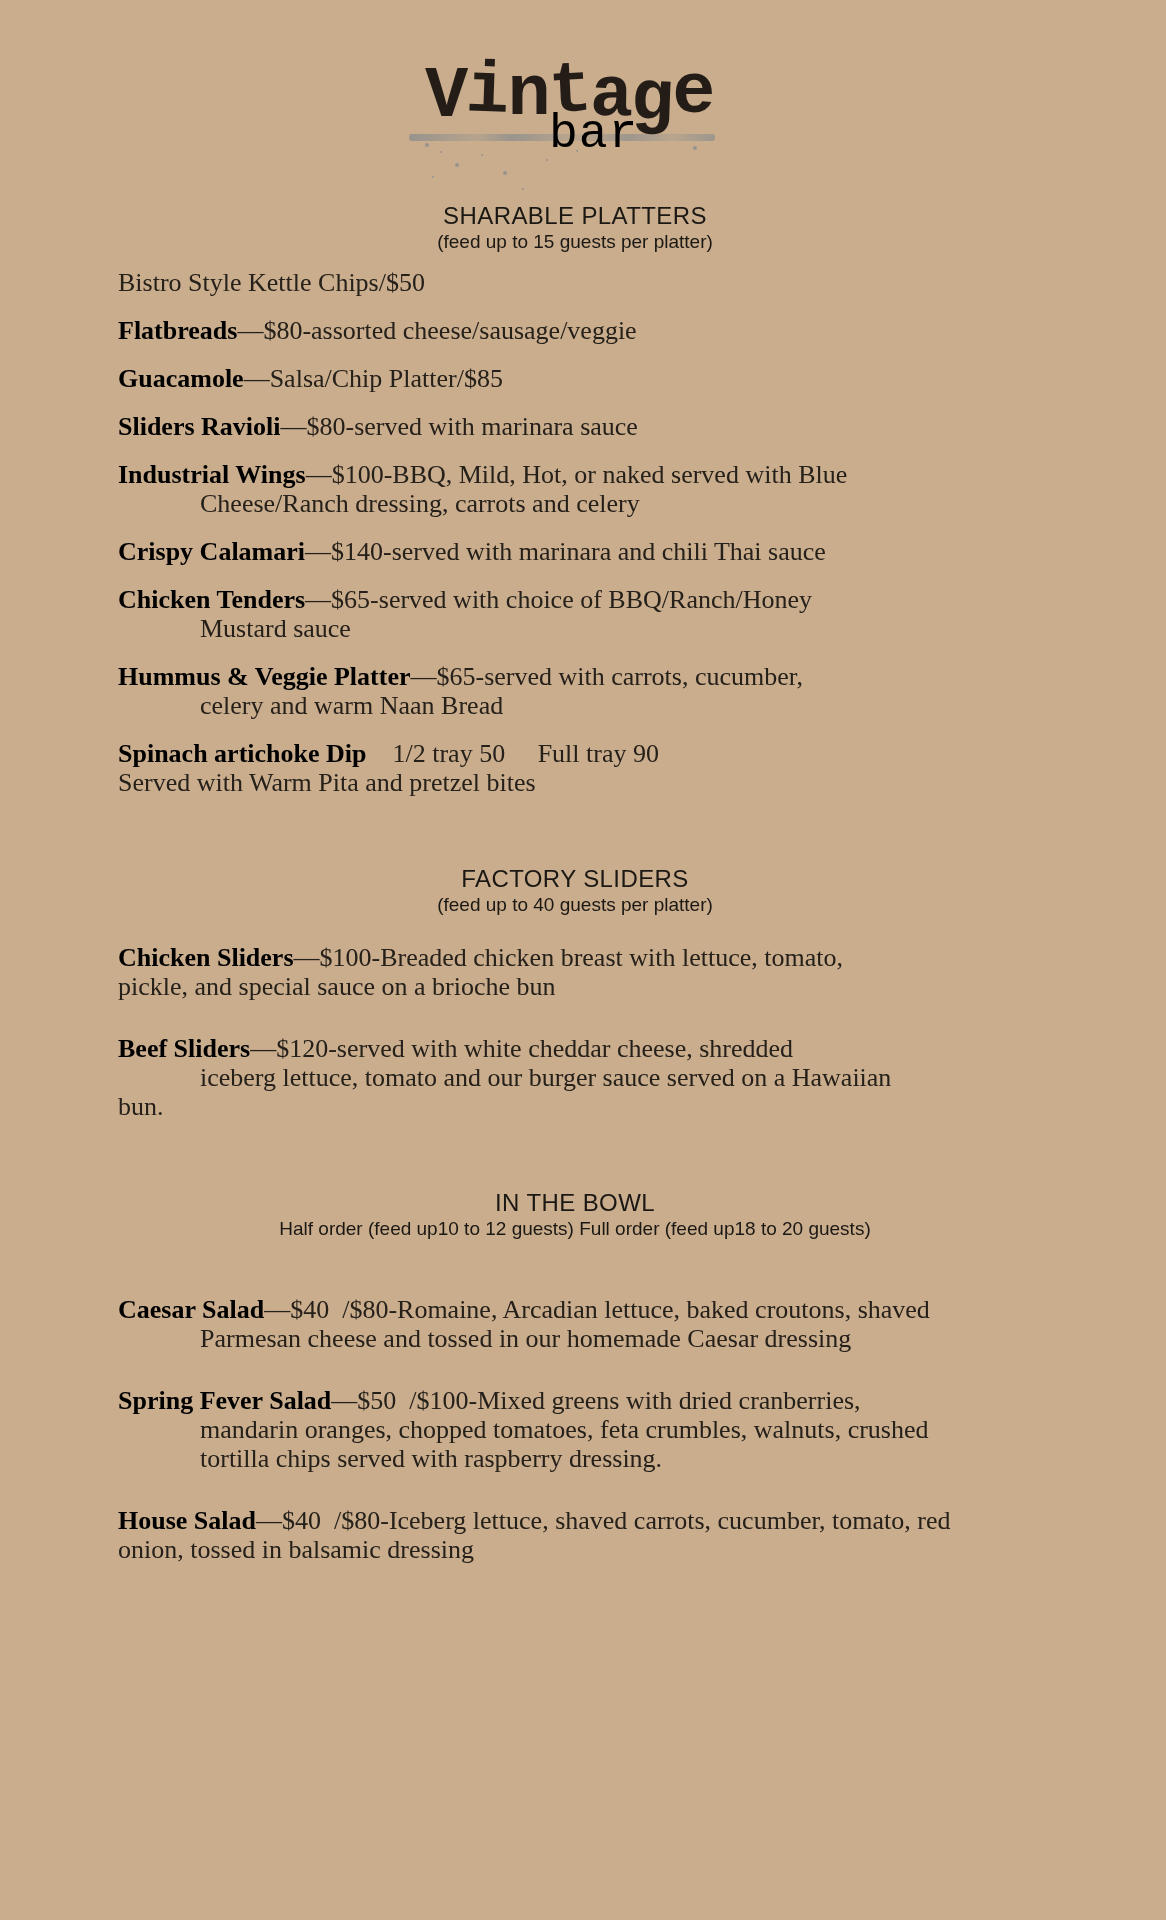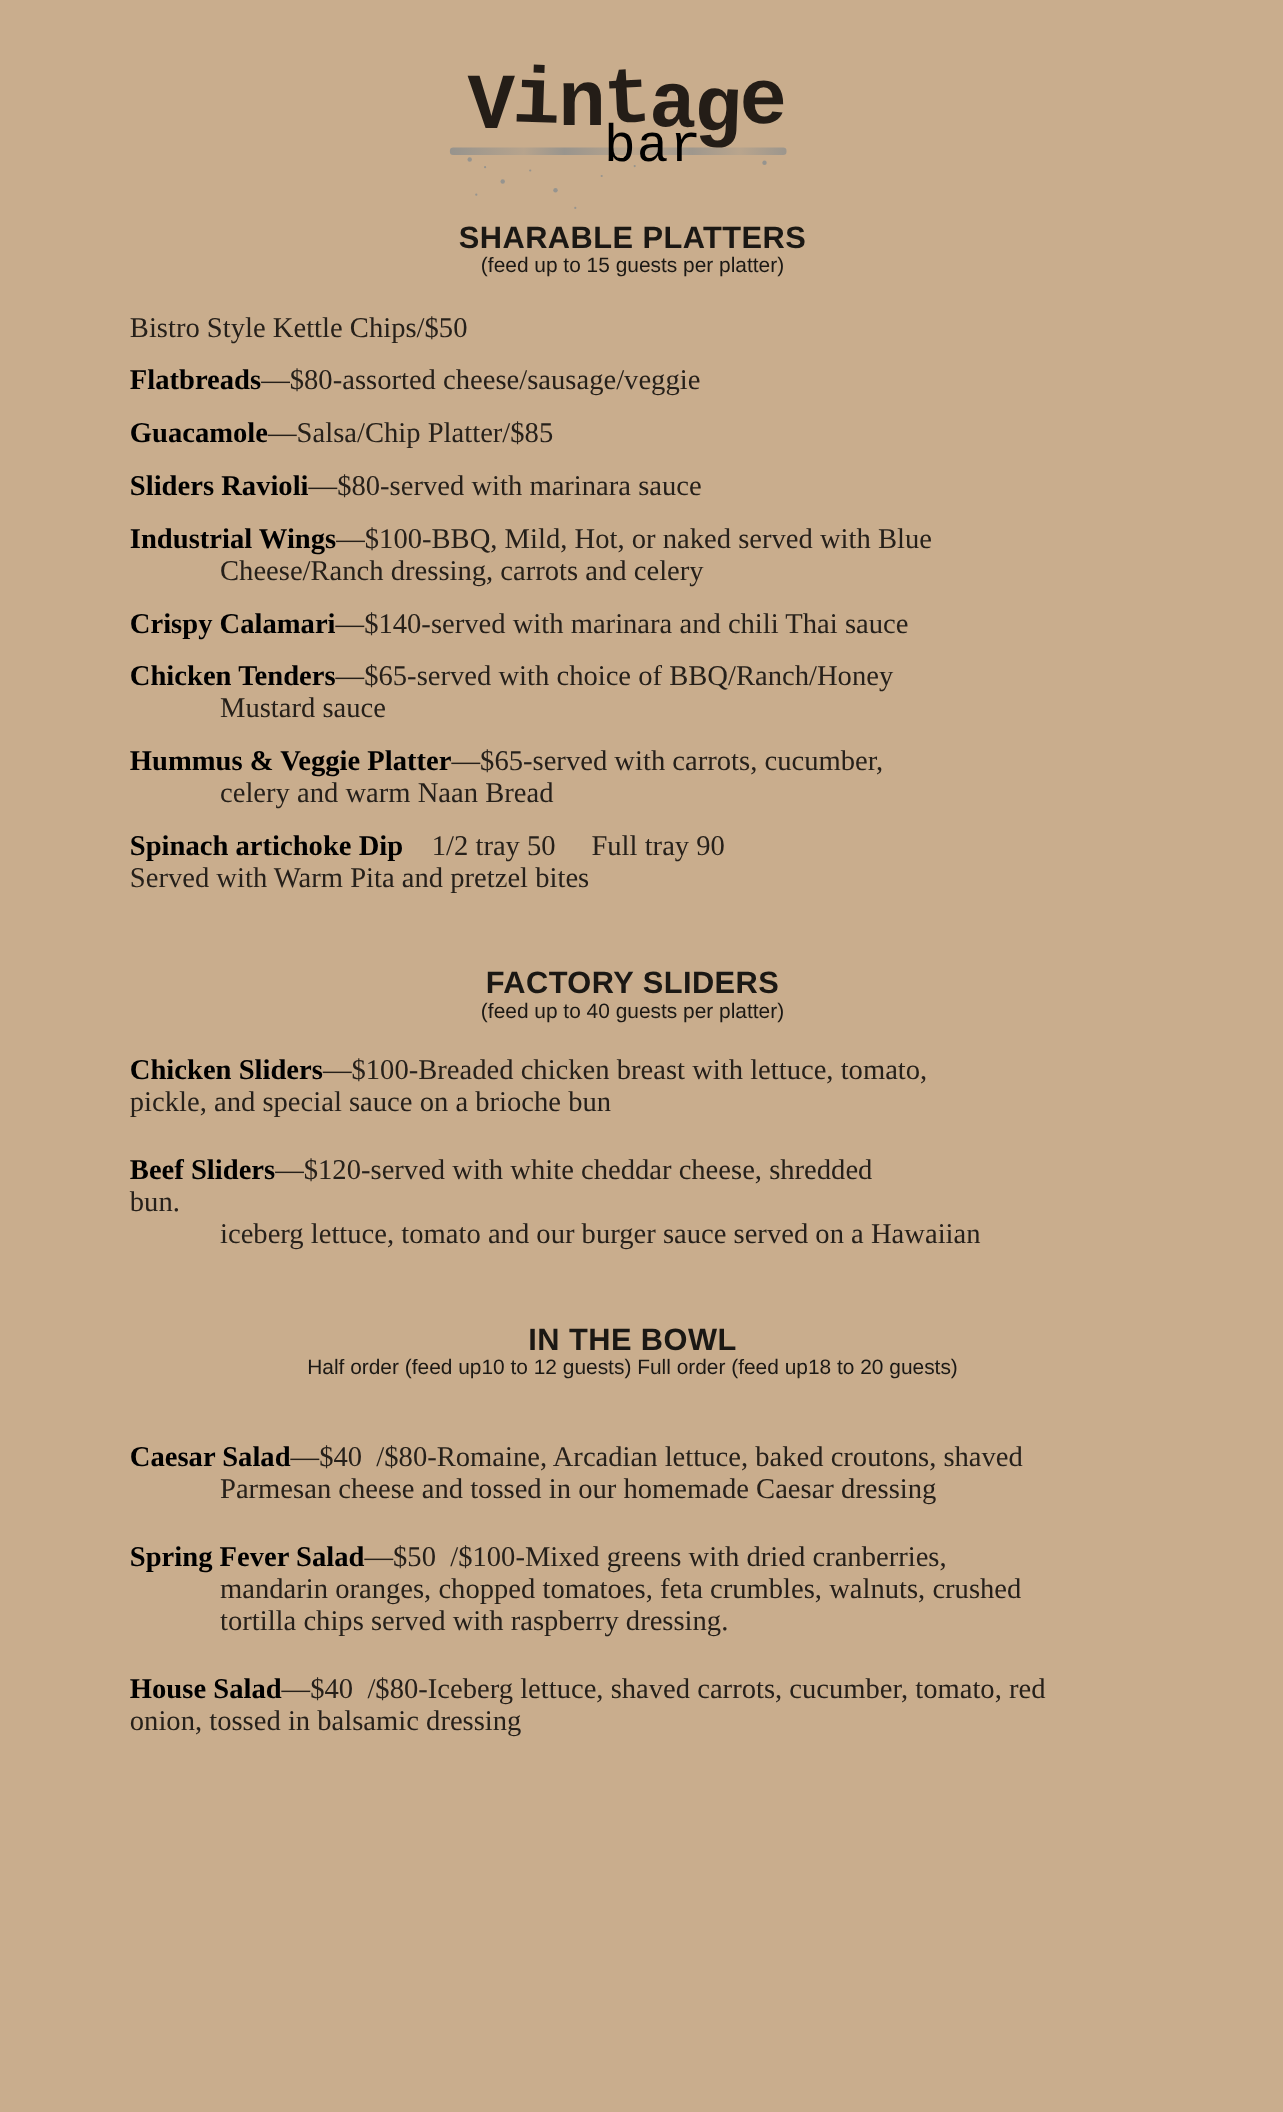--- a/index.html
+++ b/index.html
@@ -39,31 +39,31 @@
   .logo-bar{
     position:absolute;z-index:1;left:124px;top:52px;
     font-family:"Liberation Mono",monospace;font-size:48px;line-height:1;
     color:#000000;letter-spacing:1px;
   }
   
   .sec-header{
     width:914px;margin-left:118px;text-align:center;
     font-family:"Liberation Sans",sans-serif;color:#1b1814;
   }
-  .sec-title{font-size:28px;font-weight:bold;line-height:28px;letter-spacing:.4px;}
+  .sec-title{font-size:24px;font-weight:normal;line-height:28px;letter-spacing:.4px;}
   .sec-sub{font-size:19px;line-height:24px;}
   
   .items{margin-left:118px;width:1010px;font-size:26px;line-height:29px;color:#26201a;}
   .item{margin-bottom:19px;}
   .line{white-space:pre-wrap;}
   .line.ind{padding-left:82px;}
   .line strong{font-weight:bold;color:#000000;}
   
   #sec-sharable{margin-top:12px;}
-  #sec-sharable .items{margin-top:29px;font-family:Liberation Serif, serif;}
+  #sec-sharable .items{margin-top:14px;font-family:Liberation Serif, serif;}
   #sec-factory{margin-top:68px;}
   #sec-factory .items{margin-top:26px;}
   #sec-factory .item{margin-bottom:33px;}
   #sec-bowl{margin-top:68px;}
   #sec-bowl .items{margin-top:54px;}
   #sec-bowl .item{margin-bottom:33px;}
 </style>
 </head>
 <body>
 
@@ -120,22 +120,22 @@
       <div class="sec-title">FACTORY SLIDERS</div>
       <div class="sec-sub">(feed up to 40 guests per platter)</div>
     </div>
     <div class="items">
         <div class="item">
           <div class="line"><strong>Chicken Sliders</strong><span>—$100-Breaded chicken breast with lettuce, tomato,</span></div>
           <div class="line"><span>pickle, and special sauce on a brioche bun</span></div>
         </div>
         <div class="item">
           <div class="line"><strong>Beef Sliders</strong><span>—$120-served with white cheddar cheese, shredded</span></div>
+          <div class="line ind"><span>iceberg lettuce, tomato and our burger sauce served on a Hawaiian</span></div>
           <div class="line"><span>bun.</span></div>
-          <div class="line ind"><span>iceberg lettuce, tomato and our burger sauce served on a Hawaiian</span></div>
         </div>
       </div>
   </section>
 
   <section id="sec-bowl">
     <div class="sec-header">
       <div class="sec-title">IN THE BOWL</div>
       <div class="sec-sub">Half order (feed up10 to 12 guests) Full order (feed up18 to 20 guests)</div>
     </div>
     <div class="items">

